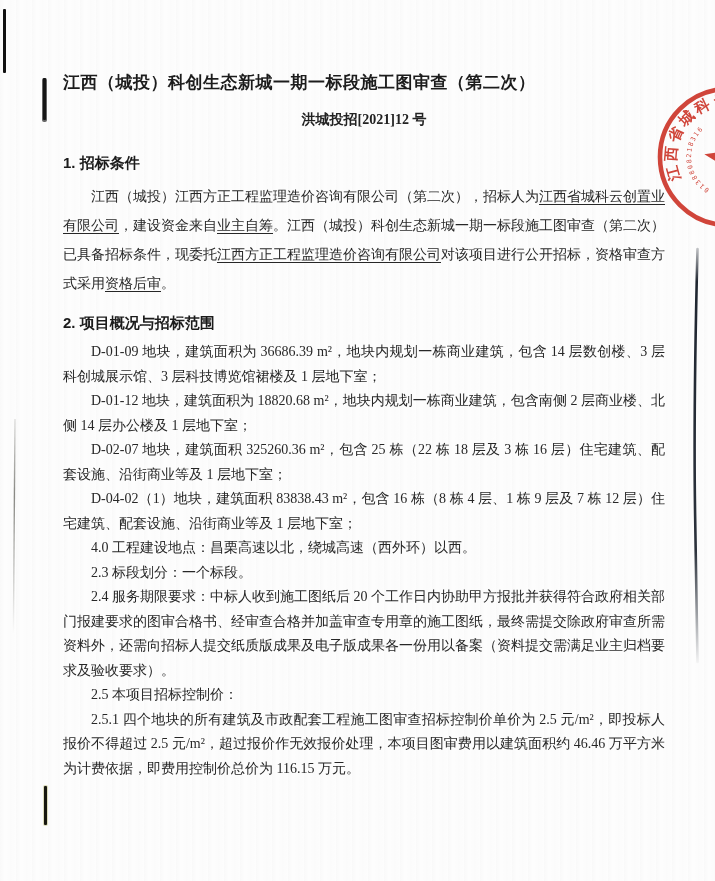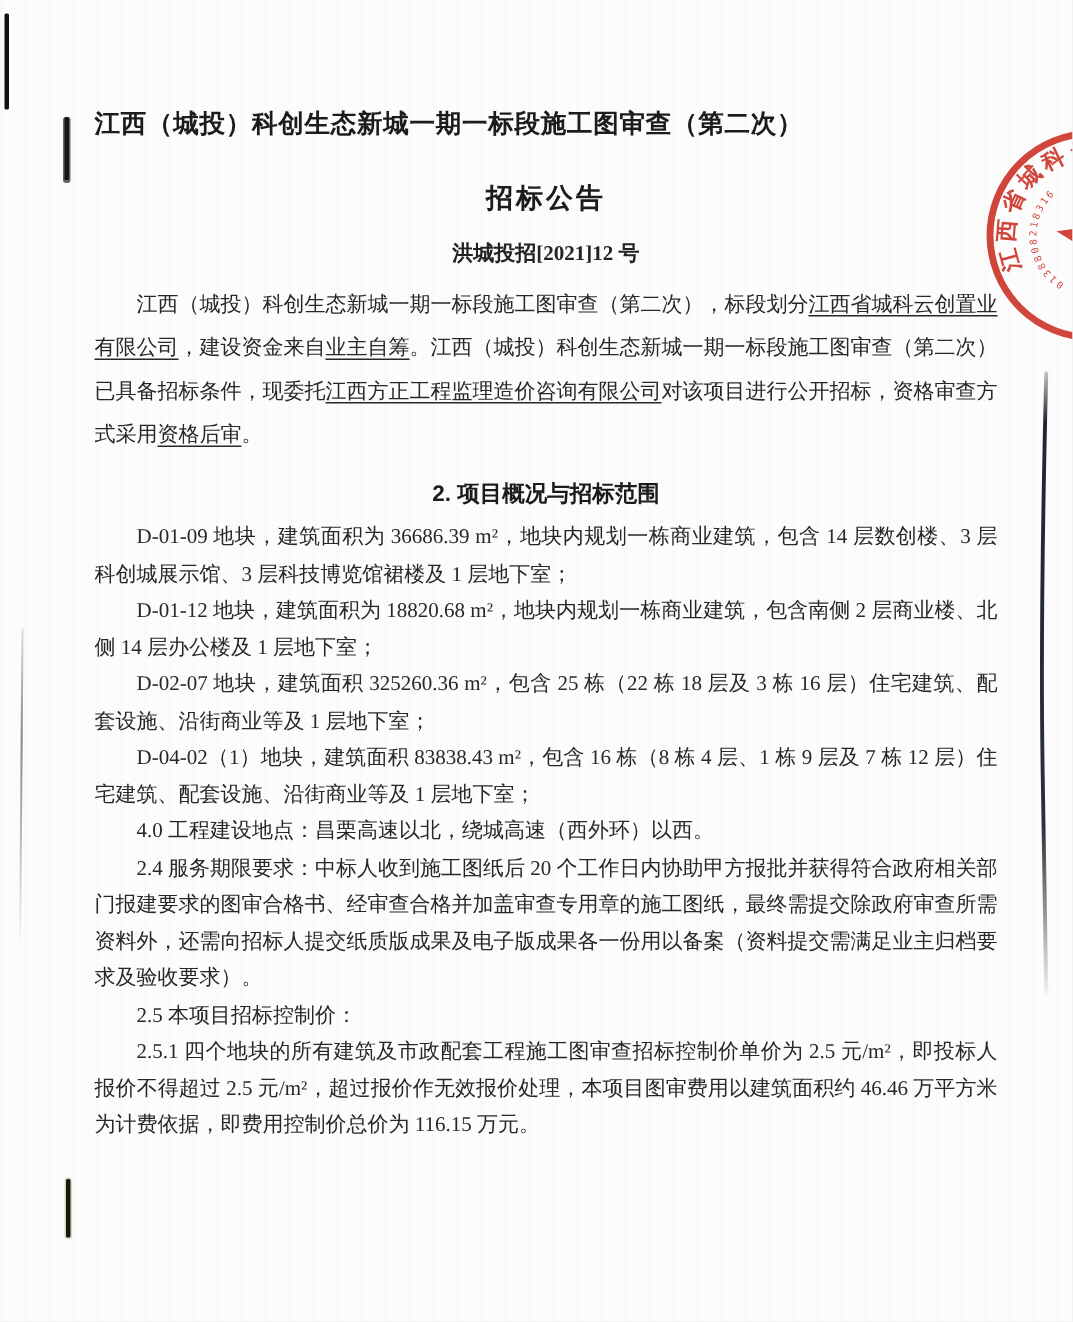--- a/index.html
+++ b/index.html
@@ -27,21 +27,21 @@
   }
   .doc-number {
     margin:16px 0 0 0; text-align:center;
     font-size:14px; font-weight:700; color:#222; line-height:20px;
   }
   .sec-heading {
     margin:22px 0 0 0;
     font-family:"Liberation Sans","DejaVu Sans",sans-serif;
     font-size:15px; font-weight:700; color:#1b1b1b; line-height:21px;
   }
-  .sec-heading.s2 { margin-top:14px;text-align:center; }
+  .sec-heading.s2 { margin-top:14px; }
   .para1 {
     margin:9px 0 0 0; font-size:14px; line-height:29px;
     text-align:justify; text-indent:2em; color:#272727;
   }
   .u { text-decoration:underline; text-underline-offset:3px; }
   .body-block { margin-top:7px; }
   .body-block p {
     margin:0; font-size:14px; line-height:24.5px;
     text-align:justify; text-indent:2em; color:#272727;
   }
@@ -104,34 +104,35 @@
     <g transform="rotate(-150 82 80)">
       <text font-size="6.5" letter-spacing="1.5" font-family="'DejaVu Sans Mono',monospace" fill="#cc3226">
         <textPath href="#serialPath">0138808218316</textPath>
       </text>
     </g>
     <path transform="translate(90,82) scale(1.12) rotate(-8)" d="M0,-26 L7.6,-8.2 L27.4,-8.2 L12.3,4.4 L16.9,23.8 L0,11.2 L-16.9,23.8 L-12.3,4.4 L-27.4,-8.2 L-7.6,-8.2 Z" fill="#cc3226"></path>
   </svg>
 
   <div class="content">
     <h1 class="doc-title">江西（城投）科创生态新城一期一标段施工图审查（第二次）</h1>
-    <h2 class="doc-subtitle">招标公告</h2>
     <div class="doc-number">洪城投招[2021]12 号</div>
 
+    <h3 class="sec-heading s1">1. 招标条件</h3>
 
-    <p class="para1"><span>江西（城投）科创生态新城一期一标段施工图审查（第二次），标段划分</span><span class="u">江西省城科云创置业有限公司</span><span>，建设资金来自</span><span class="u">业主自筹</span><span>。江西（城投）科创生态新城一期一标段施工图审查（第二次）已具备招标条件，现委托</span><span class="u">江西方正工程监理造价咨询有限公司</span><span>对该项目进行公开招标，资格审查方式采用</span><span class="u">资格后审</span><span>。</span></p>
+    <p class="para1"><span>江西（城投）江西方正工程监理造价咨询有限公司（第二次），招标人为</span><span class="u">江西省城科云创置业有限公司</span><span>，建设资金来自</span><span class="u">业主自筹</span><span>。江西（城投）科创生态新城一期一标段施工图审查（第二次）已具备招标条件，现委托</span><span class="u">江西方正工程监理造价咨询有限公司</span><span>对该项目进行公开招标，资格审查方式采用</span><span class="u">资格后审</span><span>。</span></p>
 
     <h3 class="sec-heading s2">2. 项目概况与招标范围</h3>
 
     <div class="body-block">
       <p>D-01-09 地块，建筑面积为 36686.39 m²，地块内规划一栋商业建筑，包含 14 层数创楼、3 层科创城展示馆、3 层科技博览馆裙楼及 1 层地下室；</p>
       <p>D-01-12 地块，建筑面积为 18820.68 m²，地块内规划一栋商业建筑，包含南侧 2 层商业楼、北侧 14 层办公楼及 1 层地下室；</p>
       <p>D-02-07 地块，建筑面积 325260.36 m²，包含 25 栋（22 栋 18 层及 3 栋 16 层）住宅建筑、配套设施、沿街商业等及 1 层地下室；</p>
       <p>D-04-02（1）地块，建筑面积 83838.43 m²，包含 16 栋（8 栋 4 层、1 栋 9 层及 7 栋 12 层）住宅建筑、配套设施、沿街商业等及 1 层地下室；</p>
       <p>4.0 工程建设地点：昌栗高速以北，绕城高速（西外环）以西。</p>
+      <p>2.3 标段划分：一个标段。</p>
       <p>2.4 服务期限要求：中标人收到施工图纸后 20 个工作日内协助甲方报批并获得符合政府相关部门报建要求的图审合格书、经审查合格并加盖审查专用章的施工图纸，最终需提交除政府审查所需资料外，还需向招标人提交纸质版成果及电子版成果各一份用以备案（资料提交需满足业主归档要求及验收要求）。</p>
       <p>2.5 本项目招标控制价：</p>
       <p>2.5.1 四个地块的所有建筑及市政配套工程施工图审查招标控制价单价为 2.5 元/m²，即投标人报价不得超过 2.5 元/m²，超过报价作无效报价处理，本项目图审费用以建筑面积约 46.46 万平方米为计费依据，即费用控制价总价为 116.15 万元。</p>
 
     </div>
   </div>
 
 </div>
 
 </body></html>

